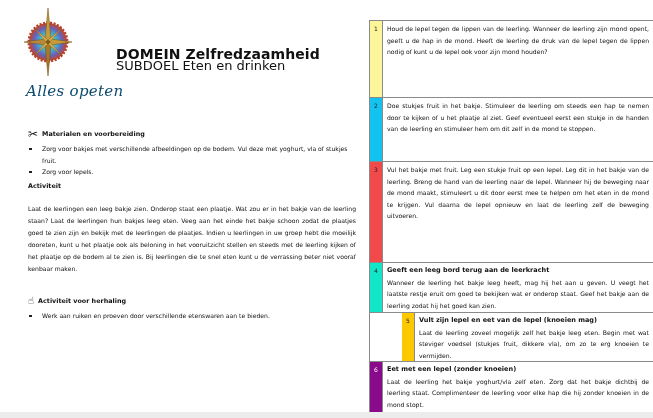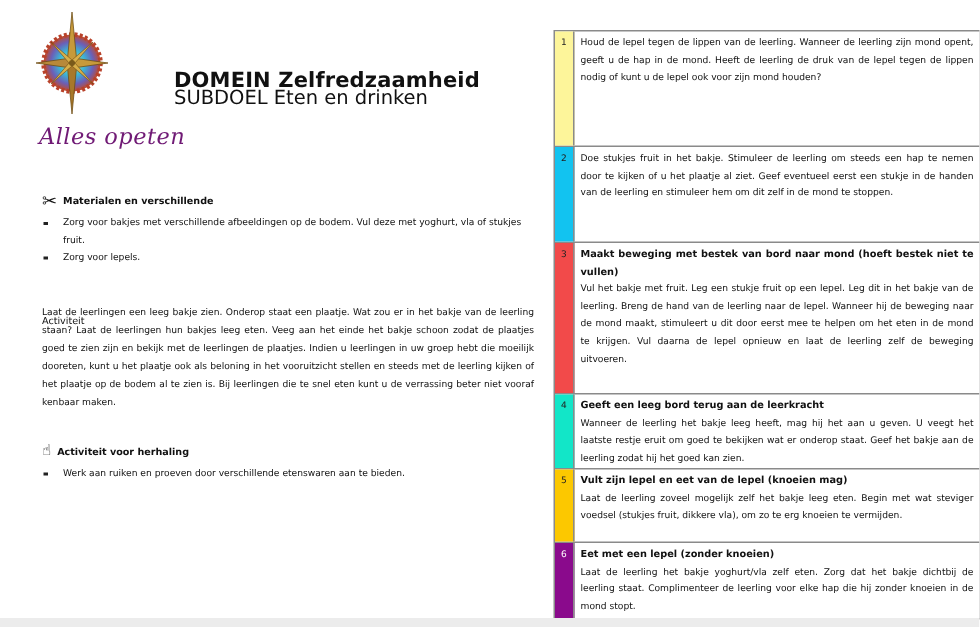--- a/index.html
+++ b/index.html
@@ -7,29 +7,29 @@
          font-family:"DejaVu Sans", sans-serif; color:#111; }
   .page { position:absolute; left:0; top:0; width:653px; height:412px; background:#fff; }
   .bottom-strip { position:absolute; left:0; top:412px; width:653px; height:6px; background:#ececec; }
 
   
   .logo { position:absolute; left:22px; top:4px; width:50px; height:76px; }
 
   .domain { position:absolute; left:116px; top:46px; font-size:14px; font-weight:bold; letter-spacing:0.1px; }
   .subdoel { position:absolute; left:116px; top:58px; font-size:13px; }
   .title { position:absolute; left:26px; top:82px; font-family:"DejaVu Serif", serif; font-style:italic;
-           font-size:15px; color:#701a75; letter-spacing:0.3px; }
+           font-size:15px; color:#0c4a6e; letter-spacing:0.3px; }
 
   .sec-head { position:absolute; left:28px; font-size:6.4px; font-weight:bold; display:flex; align-items:center; gap:4px; }
   .sec-head .ico { font-size:12px; font-weight:normal; line-height:1; }
   .bullets { position:absolute; left:28px; width:320px; font-size:6.1px; line-height:11.5px; margin:0; padding:0; list-style:none; }
   .bullets li { position:relative; padding-left:14px; }
   .bullets li::before { content:""; position:absolute; left:1px; top:4.5px; width:2.5px; height:2.5px; background:#222; }
 
-  .act-head { position:absolute; left:28px; top:210px; font-size:6.4px; font-weight:normal; }
+  .act-head { position:absolute; left:28px; top:182px; font-size:6.4px; font-weight:bold; }
   .act-body { position:absolute; left:28px; top:203px; width:328px; font-size:6.1px; line-height:11.9px; text-align:justify; }
 
   
   .steps { position:absolute; left:369px; top:20px; width:283px; border:1px solid #8a8a8a; border-collapse:collapse; }
   .step { display:flex; border-bottom:1px solid #8a8a8a; box-sizing:border-box; }
   .step:last-child { border-bottom:none; }
   .num { width:13px; flex:0 0 13px; font-size:6px; text-align:center; padding-top:4px; border-right:1px solid #8a8a8a; box-sizing:border-box; color:#222; }
   .content { flex:1; padding:2px 4px 0 4px; font-size:6.1px; line-height:11.6px; text-align:justify; }
   .content .h { font-weight:bold; font-size:6.5px; display:block; }
 </style>
@@ -59,21 +59,21 @@
     <polygon points="40,52 26,40 28,38" fill="#d9b04a" stroke="#6b4a12" stroke-width="0.4"></polygon>
     <circle cx="26" cy="38" r="2" fill="#7a5a1a"></circle>
   </svg>
 
   <div class="domain">DOMEIN Zelfredzaamheid</div>
   <div class="subdoel">SUBDOEL Eten en drinken</div>
   <div class="title">Alles opeten</div>
 
   <div class="sec-head" style="top:128px;">
     <span class="ico">✂</span>
-    <span>Materialen en verschillende</span>
+    <span>Materialen en voorbereiding</span>
   </div>
   <ul class="bullets" style="top:143px;">
     <li>Zorg voor bakjes met verschillende afbeeldingen op de bodem. Vul deze met yoghurt, vla of stukjes fruit.</li>
     <li>Zorg voor lepels.</li>
   </ul>
 
   <div class="act-head">Activiteit</div>
   <div class="act-body">Laat de leerlingen een leeg bakje zien. Onderop staat een plaatje. Wat zou er in het bakje van de leerling staan? Laat de leerlingen hun bakjes leeg eten. Veeg aan het einde het bakje schoon zodat de plaatjes goed te zien zijn en bekijk met de leerlingen de plaatjes. Indien u leerlingen in uw groep hebt die moeilijk dooreten, kunt u het plaatje ook als beloning in het vooruitzicht stellen en steeds met de leerling kijken of het plaatje op de bodem al te zien is. Bij leerlingen die te snel eten kunt u de verrassing beter niet vooraf kenbaar maken.</div>
 
   <div class="sec-head" style="top:296px;">
@@ -93,32 +93,31 @@
     </div>
     <div class="step" style="height:64px;">
       <div class="num" style="background:#12c3f0;">2</div>
       <div class="content">
         <span>Doe stukjes fruit in het bakje. Stimuleer de leerling om steeds een hap te nemen door te kijken of u het plaatje al ziet. Geef eventueel eerst een stukje in de handen van de leerling en stimuleer hem om dit zelf in de mond te stoppen.</span>
       </div>
     </div>
     <div class="step" style="height:101px;">
       <div class="num" style="background:#f24a4a;">3</div>
       <div class="content">
-        <span class="h">Maakt beweging met bestek van bord naar mond (hoeft bestek niet te vullen)</span>
         <span>Vul het bakje met fruit. Leg een stukje fruit op een lepel. Leg dit in het bakje van de leerling. Breng de hand van de leerling naar de lepel. Wanneer hij de beweging naar de mond maakt, stimuleert u dit door eerst mee te helpen om het eten in de mond te krijgen. Vul daarna de lepel opnieuw en laat de leerling zelf de beweging uitvoeren.</span>
       </div>
     </div>
     <div class="step" style="height:50px;">
       <div class="num" style="background:#12e6c8;">4</div>
       <div class="content">
         <span class="h">Geeft een leeg bord terug aan de leerkracht</span>
         <span>Wanneer de leerling het bakje leeg heeft, mag hij het aan u geven. U veegt het laatste restje eruit om goed te bekijken wat er onderop staat. Geef het bakje aan de leerling zodat hij het goed kan zien.</span>
       </div>
     </div>
-    <div class="step" style="height:49px;">
+    <div class="step" style="height:49px;padding-left:32px;">
       <div class="num" style="background:#fcc800;">5</div>
       <div class="content">
         <span class="h">Vult zijn lepel en eet van de lepel (knoeien mag)</span>
         <span>Laat de leerling zoveel mogelijk zelf het bakje leeg eten. Begin met wat steviger voedsel (stukjes fruit, dikkere vla), om zo te erg knoeien te vermijden.</span>
       </div>
     </div>
     <div class="step" style="height:50px;">
       <div class="num" style="background:#8a0a8c; color:#fff;">6</div>
       <div class="content">
         <span class="h">Eet met een lepel (zonder knoeien)</span>

